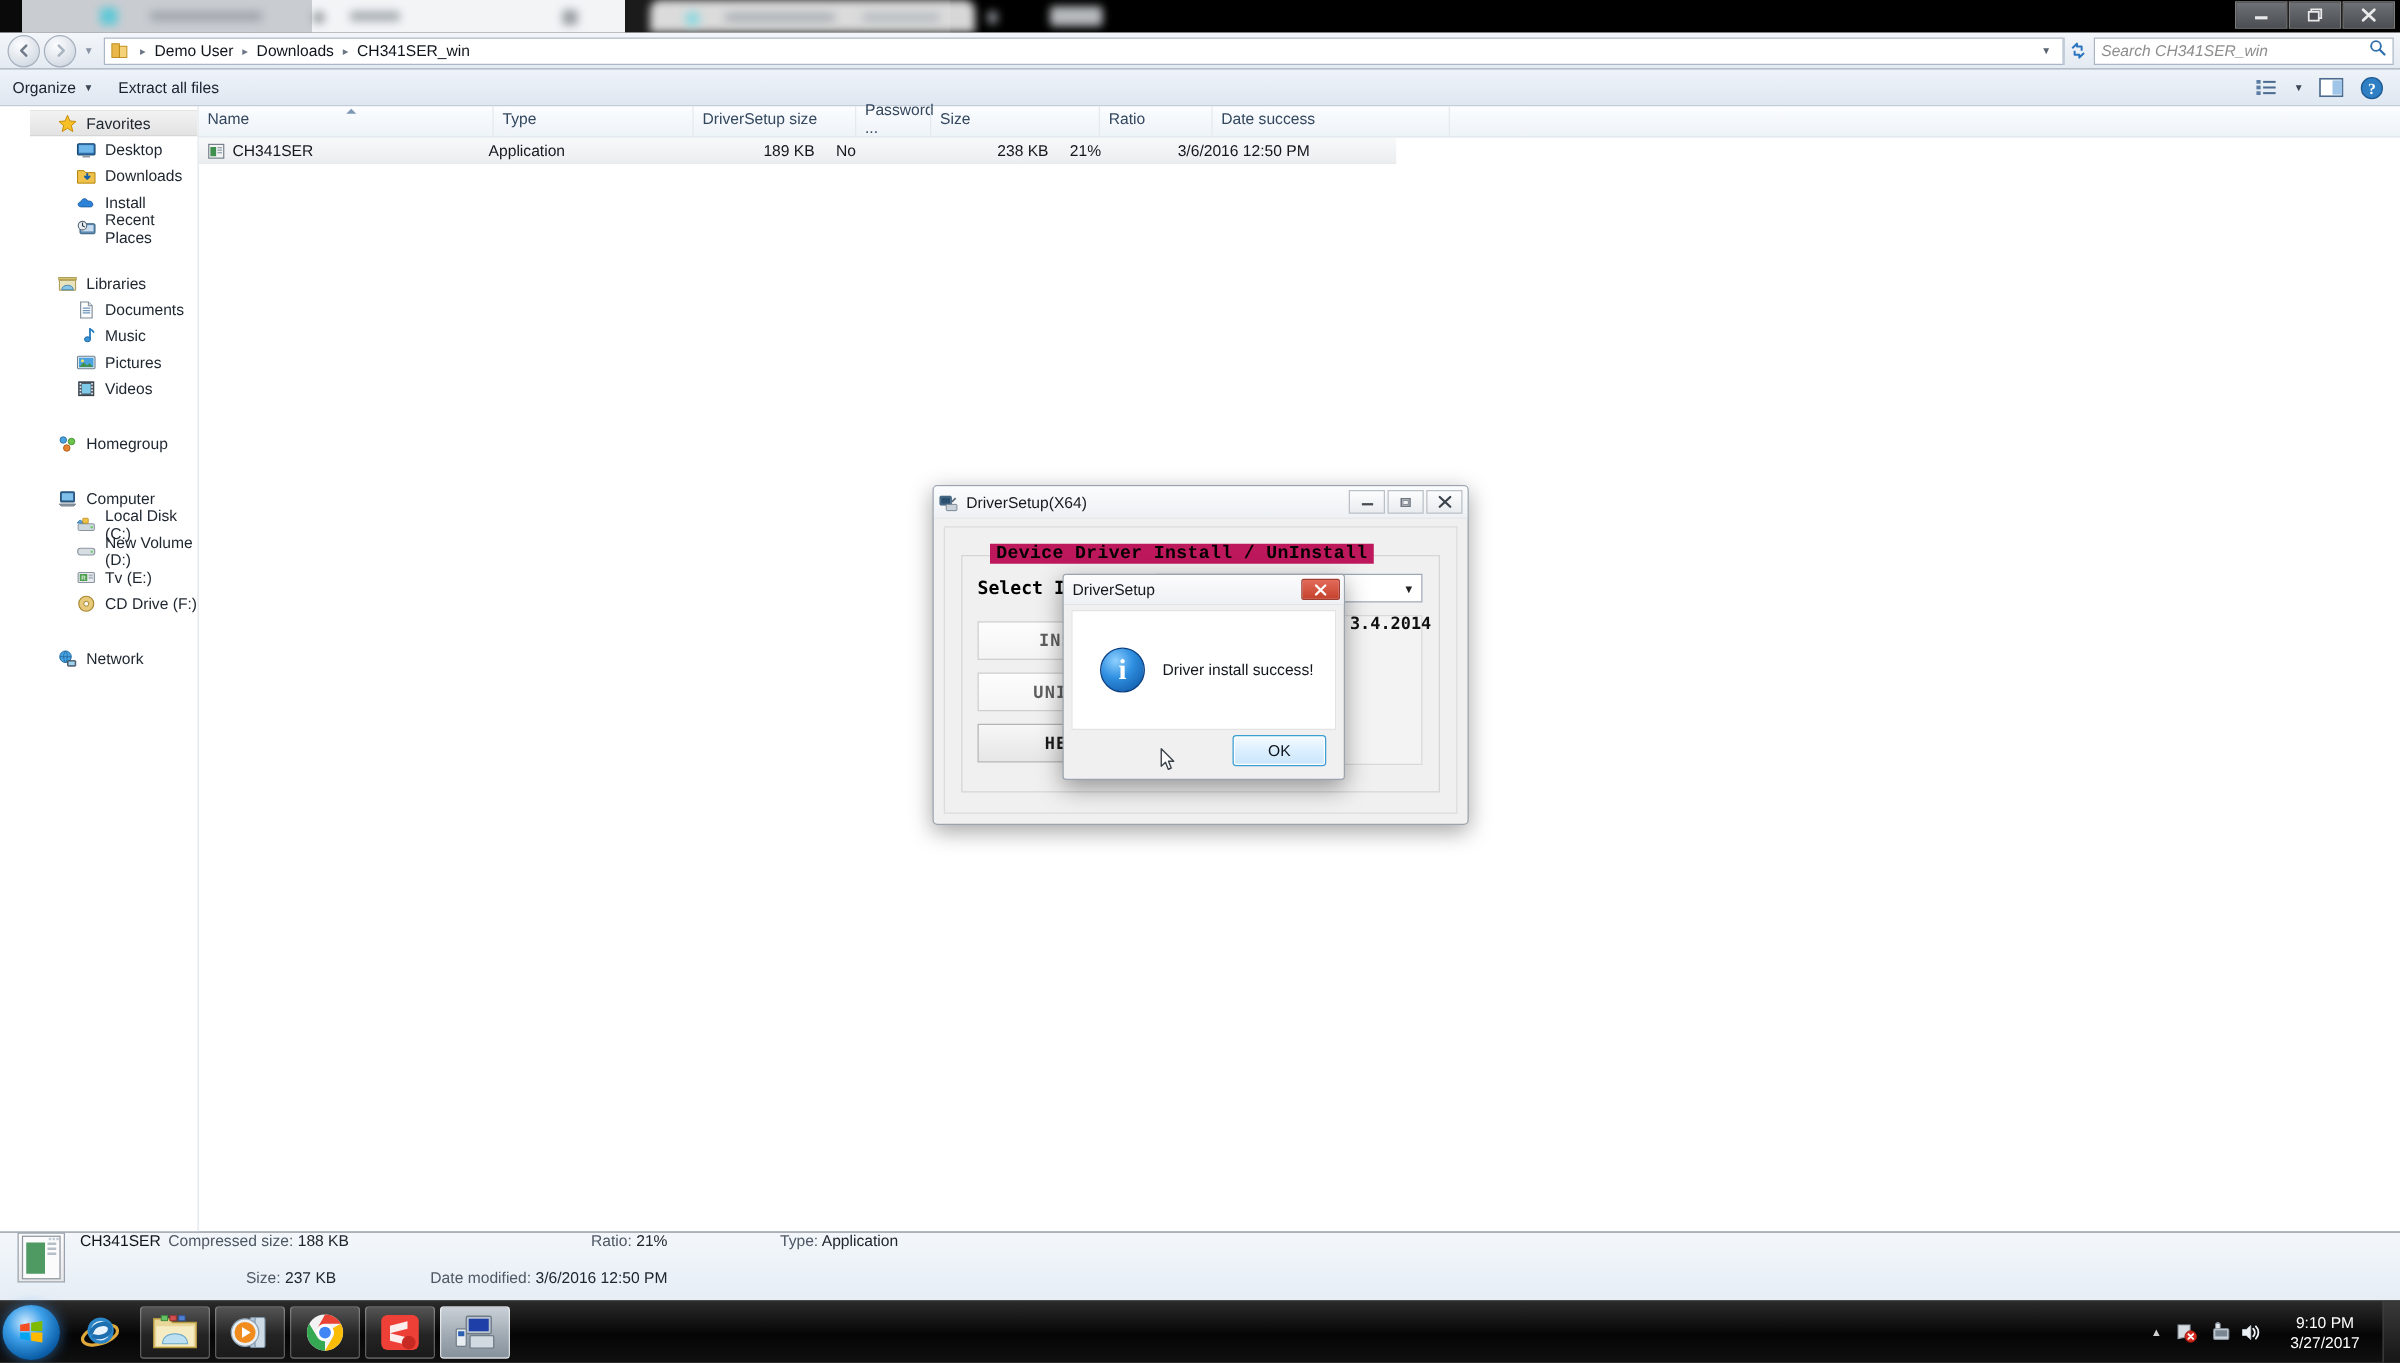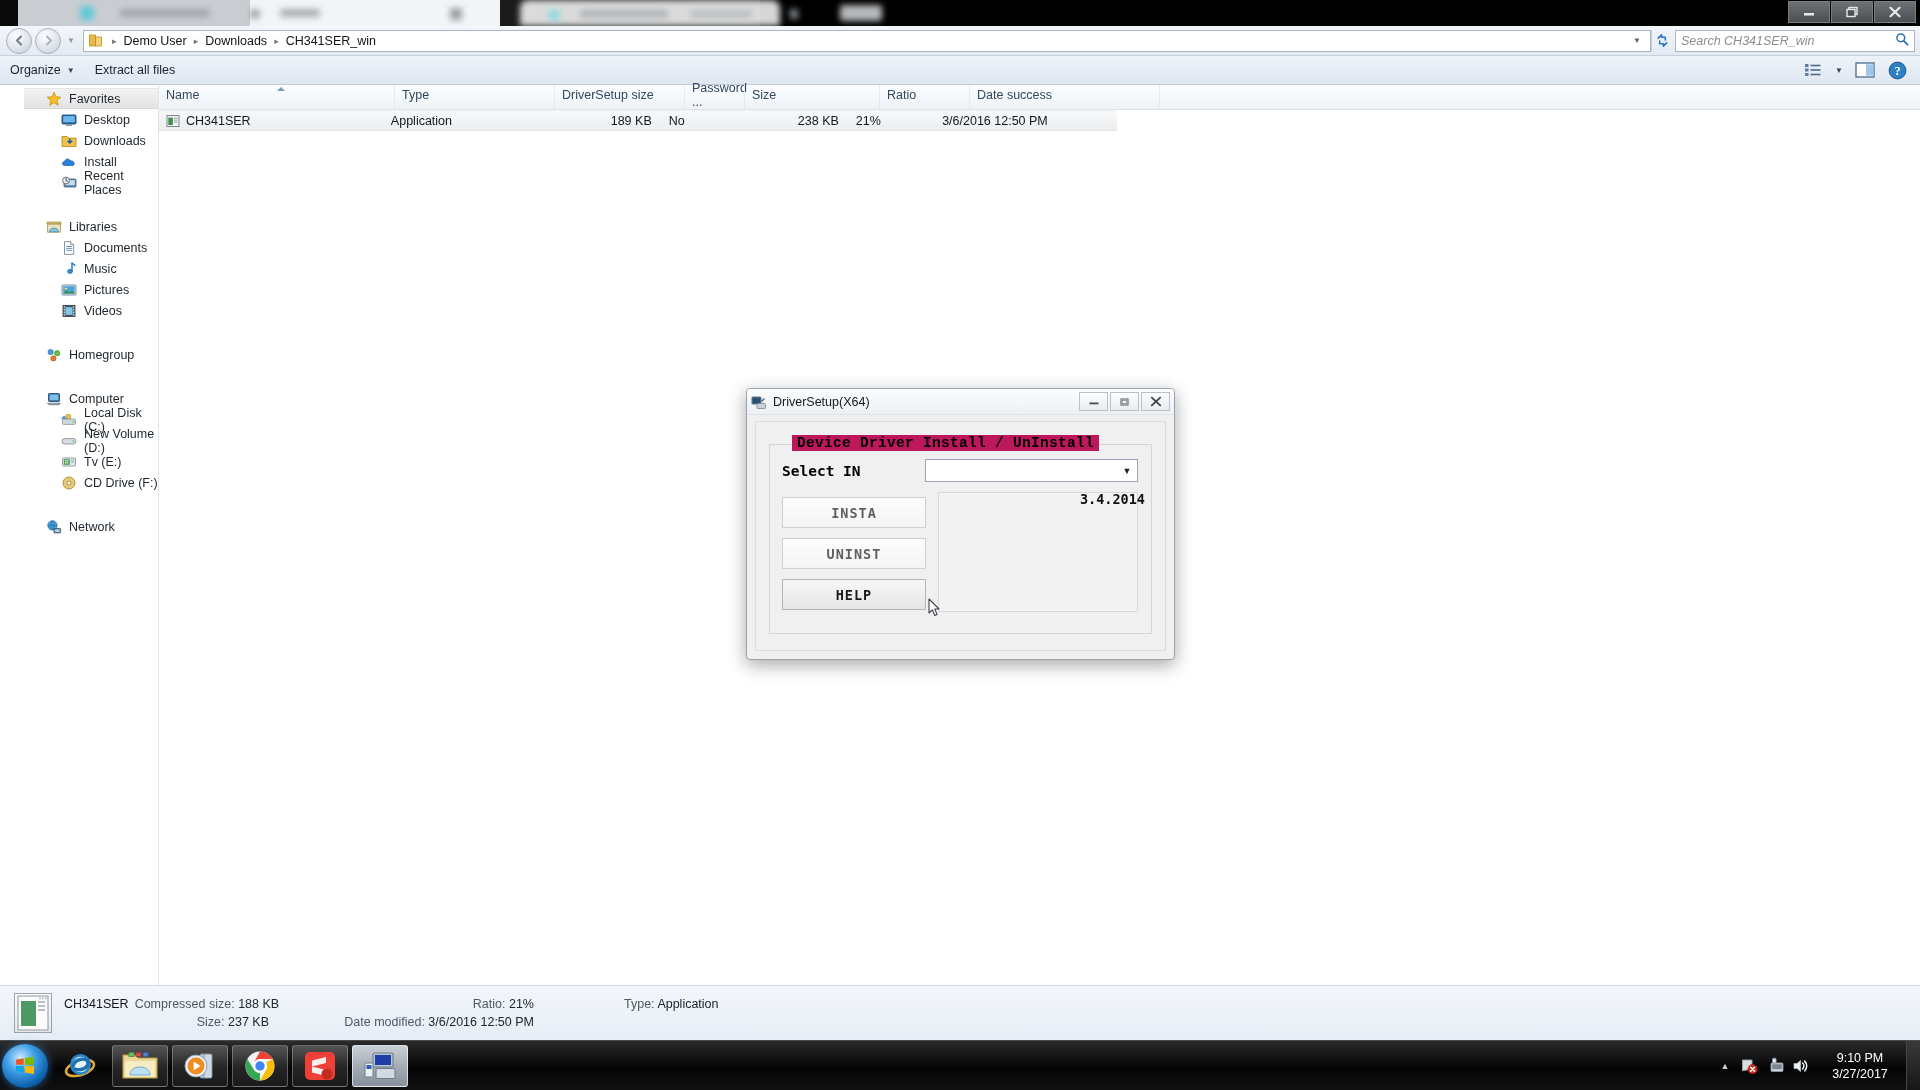--- a/index.html
+++ b/index.html
@@ -95,21 +95,21 @@
   .rows { flex:1; position:relative; }
   .frow { height:21px; display:flex; align-items:center;
       background:linear-gradient(#f7f8f9,#eceef0); border-top:1px solid #f2f3f4;
       border-bottom:1px solid #e2e4e6; }
   .fcell { font-size:12.5px; color:#14181d; padding-left:7px; overflow:hidden; white-space:nowrap; }
   .fcell.r { text-align:right; padding-right:10px; padding-left:0; }
 
   
   .statusbar { position:absolute; left:0; top:985px; width:1920px; height:55px;
       background:linear-gradient(#f3f7fb,#e6edf5); border-top:1px solid #cfd9e4;
-      display:flex; align-items:center; padding-left:14px; }
+      display:flex; padding-left:14px; }
   .st-thumb { width:38px; height:40px; background:linear-gradient(#fdfdfd,#e7e7e7);
       border:1px solid #9aa3ad; position:relative; margin-right:12px; }
   .st-grid { display:grid; grid-template-columns: 250px 260px 260px; row-gap:4px; }
   .st-cell { font-size:12.5px; color:#20262d; }
   .st-lab { color:#4e5763; }
   .st-name { font-size:12.5px; color:#10151b; margin-right:6px; }
 
   
   .dsx { position:absolute; left:746px; top:388px; width:429px; height:272px;
       background:#f0f0f0; border:1px solid #9aa4ae; border-radius:4px;
@@ -668,20 +668,39 @@
         <div class="dbtn active" style="top:134px;">
           <span>HELP</span>
         </div>
 
         <div class="infobox"></div>
         <div class="ver">3.4.2014</div>
       </div>
     </div>
   </div>
 
+  <div class="msgbox">
+    <div class="msg-title">
+      <span class="msg-title-txt">DriverSetup</span>
+      <div class="msg-close">
+        <svg width="11" height="10" viewBox="0 0 11 10">
+            <path d="M1.8 1.4 L9.2 8.6 M9.2 1.4 L1.8 8.6" stroke="#fff" stroke-width="1.9" stroke-linecap="round"></path>
+          </svg>
+      </div>
+    </div>
+    <div class="msg-white">
+      <div class="msg-info-ico">
+        <span>i</span>
+      </div>
+      <div class="msg-text">Driver install success!</div>
+    </div>
+    <div class="msg-ok">
+      <span>OK</span>
+    </div>
+  </div>
 
   <div class="cursor">
     <svg width="13" height="20" viewBox="0 0 13 20">
       <path d="M1 1 L1 15 L4.4 11.8 L6.6 17.4 L9 16.4 L6.8 11 L11 11 Z" fill="#fdfdfd" stroke="#3c4249" stroke-width="1.1" stroke-linejoin="round"></path>
     </svg>
   </div>
 
   <div class="taskbar">
     <div class="start-orb">
       <svg width="26" height="26" viewBox="0 0 26 26">

